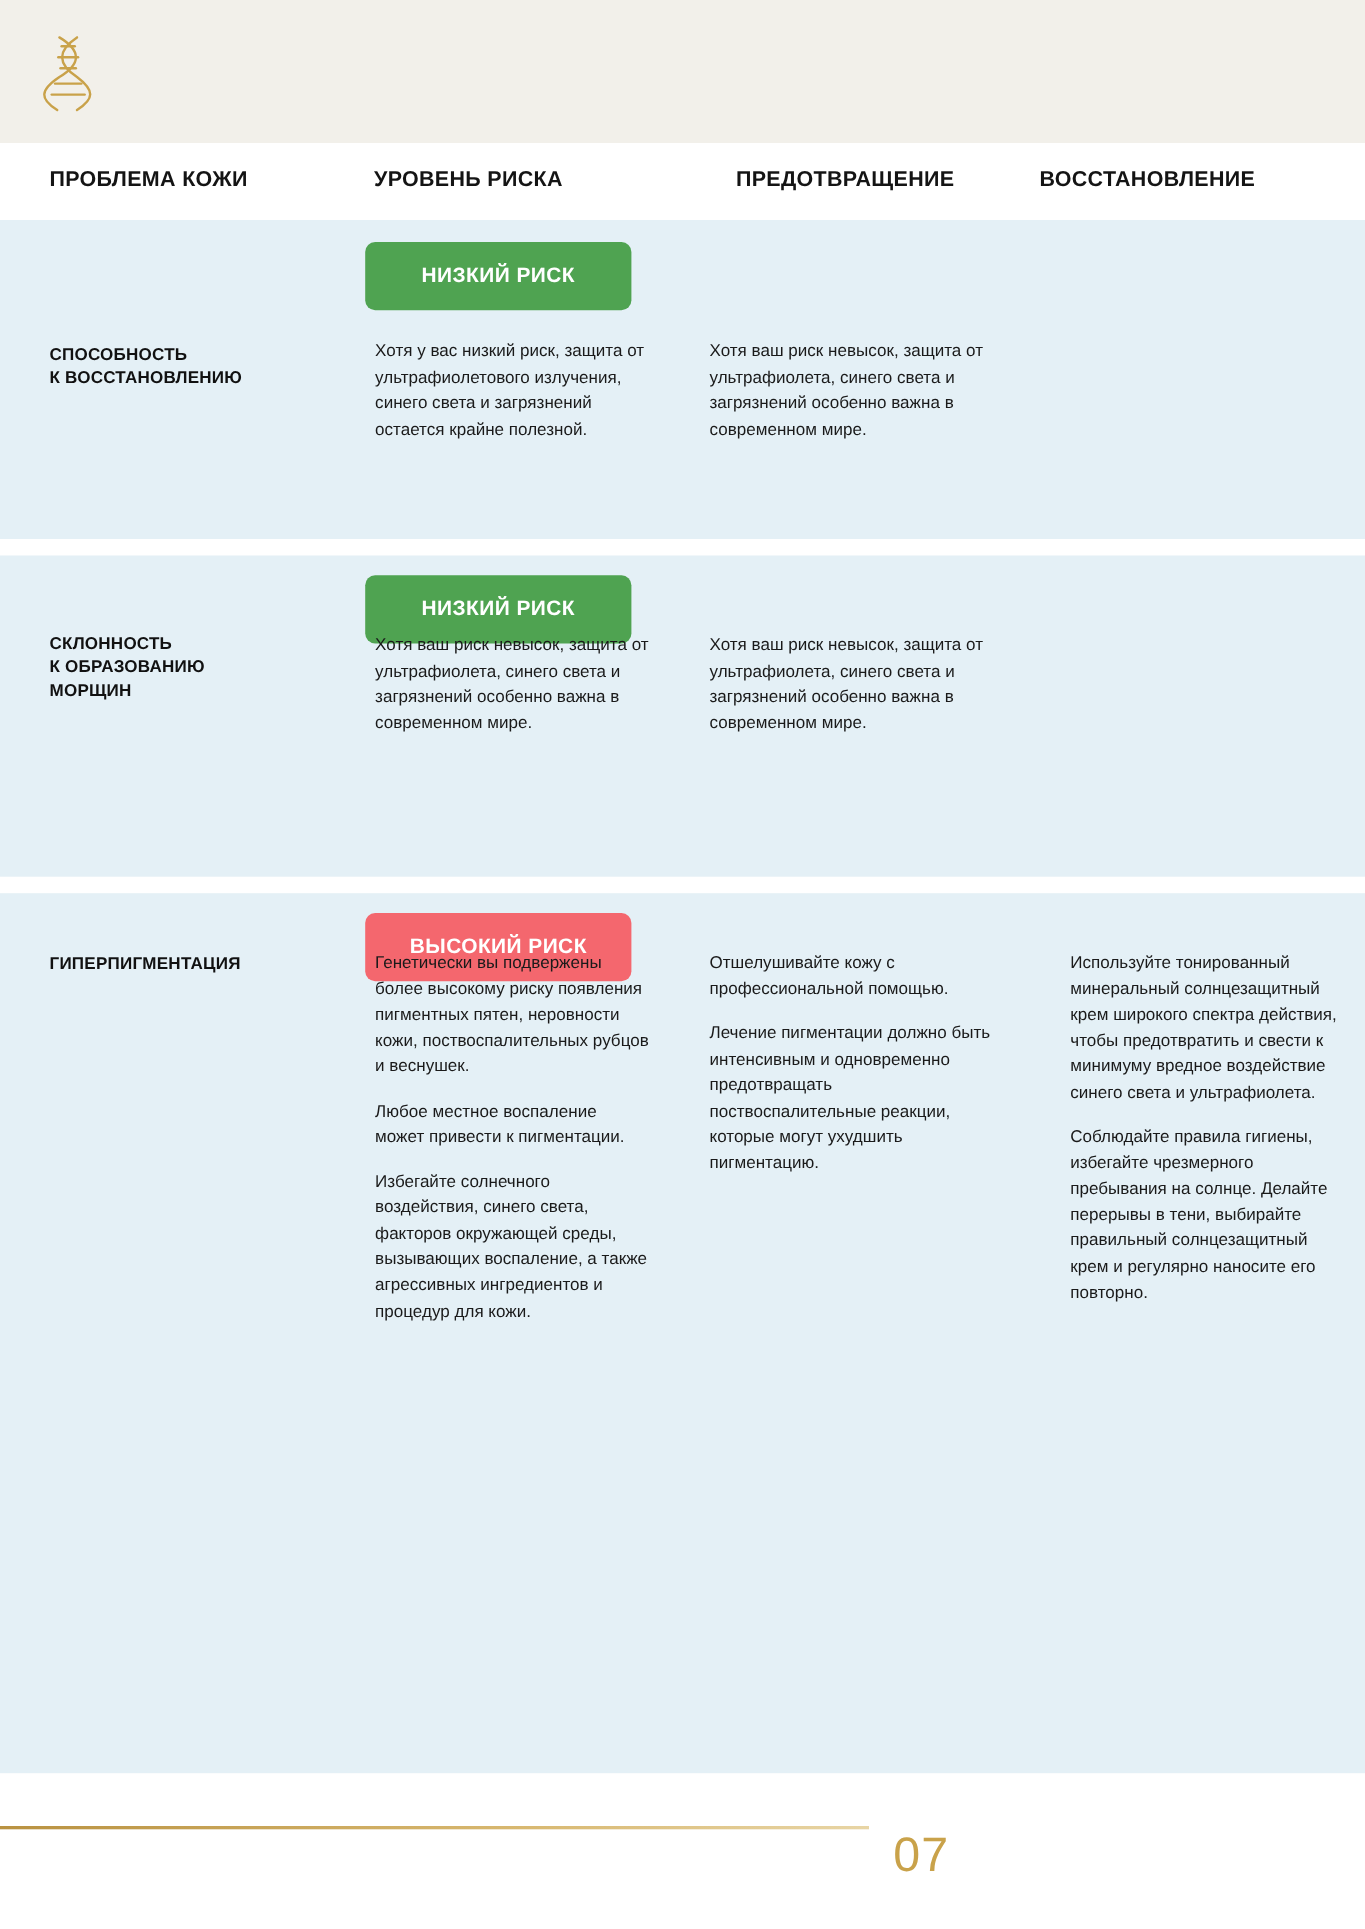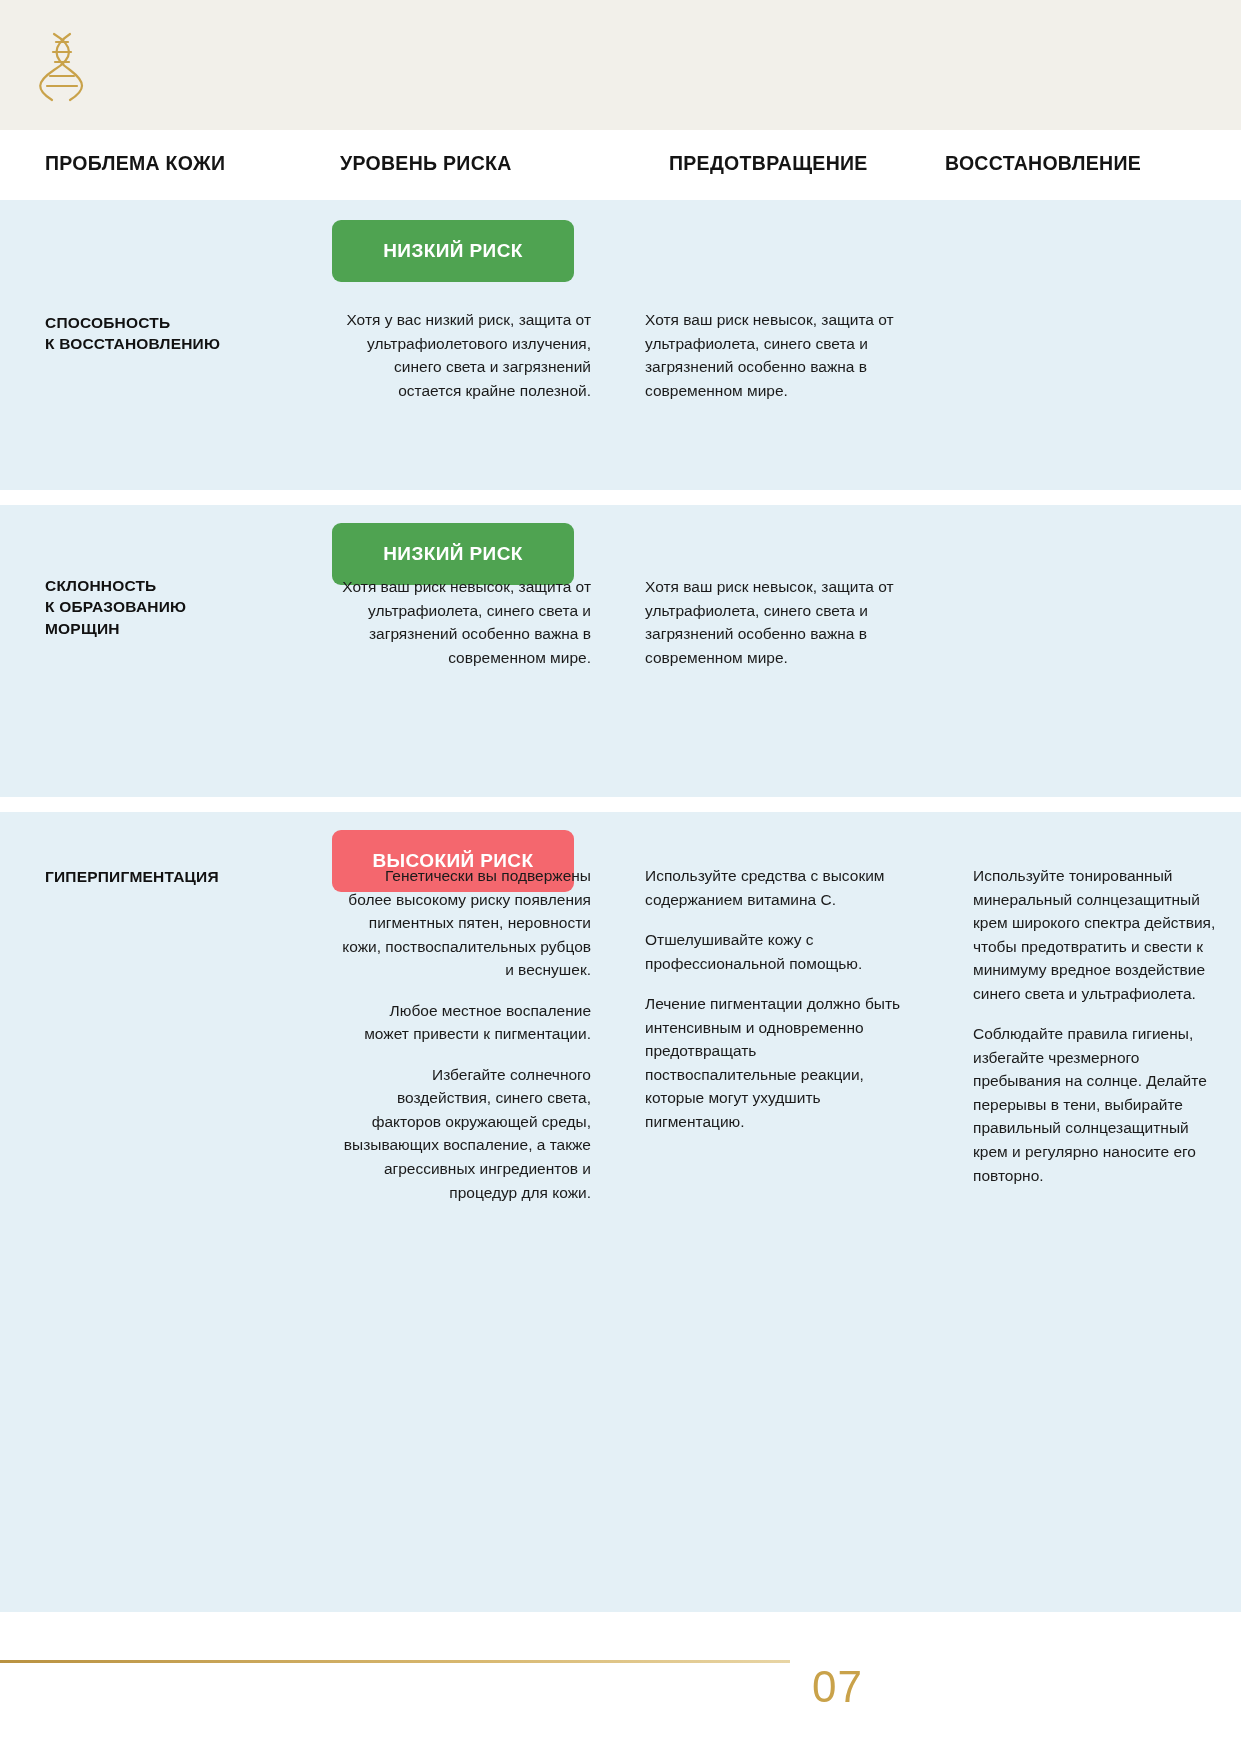--- a/index.html
+++ b/index.html
@@ -92,21 +92,21 @@
 
   .cell {
     position: absolute;
     font-size: 15.5px;
     line-height: 1.52;
     color: #1a1a1a;
   }
   .cell p { margin: 0 0 17px 0; }
   .cell p:last-child { margin-bottom: 0; }
 
-  .c1 { left: 341px; width: 250px; text-align: right; }
+  .c1 { left: 341px; width: 250px; }
   .c2 { left: 645px; width: 262px; }
   .c3 { left: 945px; width: 252px; margin-left: 28px; }
 
   
   #row1 { top: 200px; height: 290px; }
   #row2 { top: 505px; height: 292px; }
   #row3 { top: 812px; height: 800px; }
 
   #row1 .badge { top: 20px; }
   #row1 .row-problem { top: 112px; }
@@ -190,21 +190,20 @@
 
 <div class="row" id="row3">
   <div class="row-problem">ГИПЕРПИГМЕНТАЦИЯ</div>
   <div class="badge high">ВЫСОКИЙ РИСК</div>
   <div class="cell c1">
     <p>Генетически вы подвержены более высокому риску появления пигментных пятен, неровности кожи, поствоспалительных рубцов и веснушек.</p>
     <p>Любое местное воспаление может привести к пигментации.</p>
     <p>Избегайте солнечного воздействия, синего света, факторов окружающей среды, вызывающих воспаление, а также агрессивных ингредиентов и процедур для кожи.</p>
   </div>
   <div class="cell c2">
-    <p>Используйте средства с высоким содержанием витамина С.</p>
     <p>Отшелушивайте кожу с профессиональной помощью.</p>
     <p>Лечение пигментации должно быть интенсивным и одновременно предотвращать поствоспалительные реакции, которые могут ухудшить пигментацию.</p>
   </div>
   <div class="cell c3">
     <p>Используйте тонированный минеральный солнцезащитный крем широкого спектра действия, чтобы предотвратить и свести к минимуму вредное воздействие синего света и ультрафиолета.</p>
     <p>Соблюдайте правила гигиены, избегайте чрезмерного пребывания на солнце. Делайте перерывы в тени, выбирайте правильный солнцезащитный крем и регулярно наносите его повторно.</p>
   </div>
 </div>
 
 <div class="footer-rule"></div>

